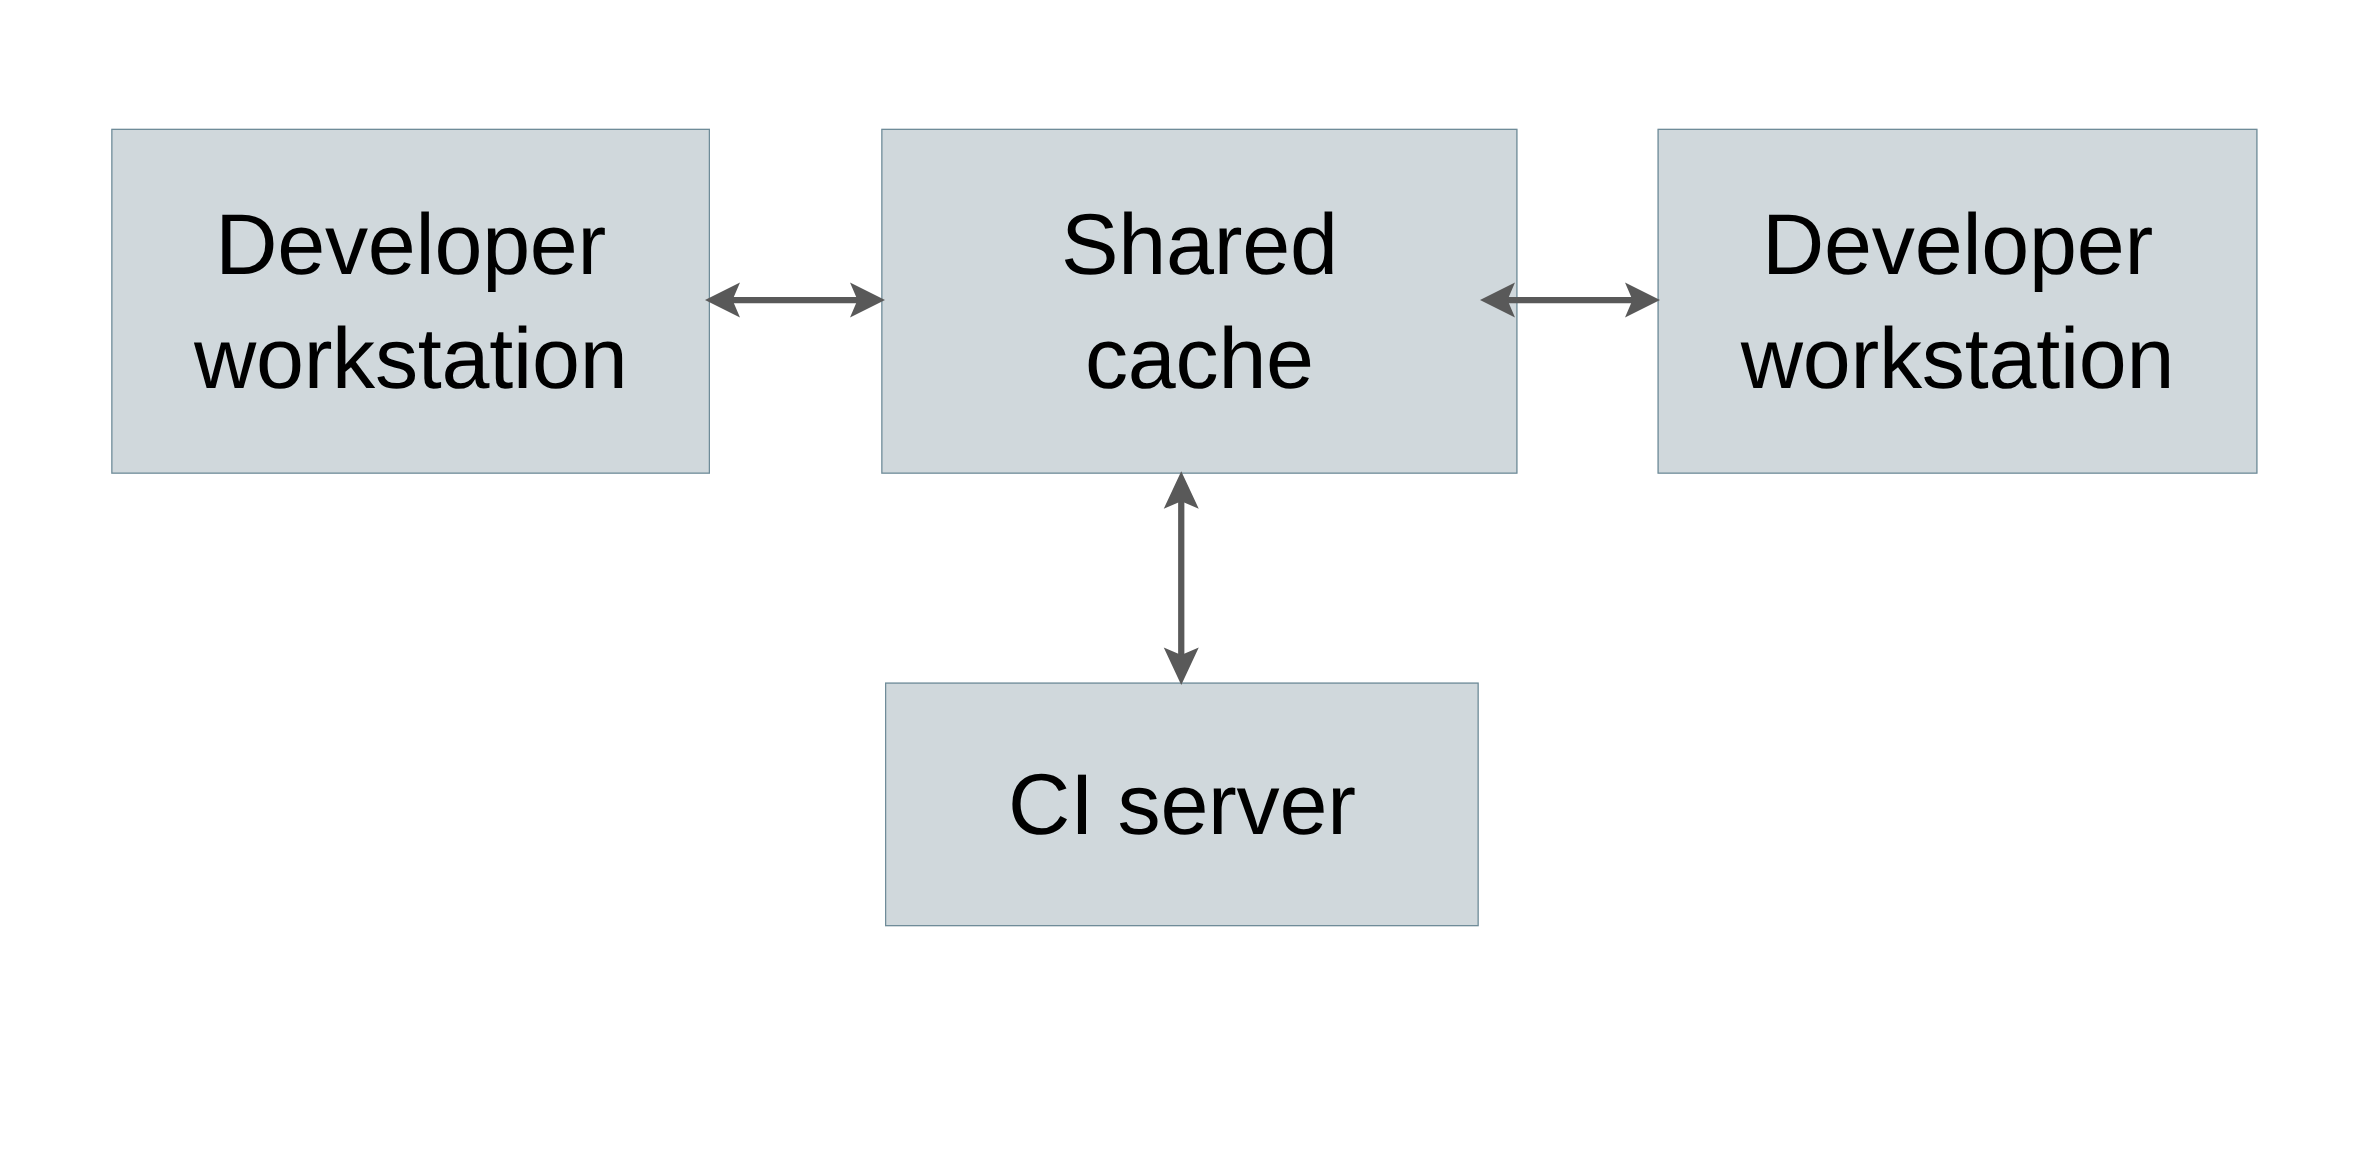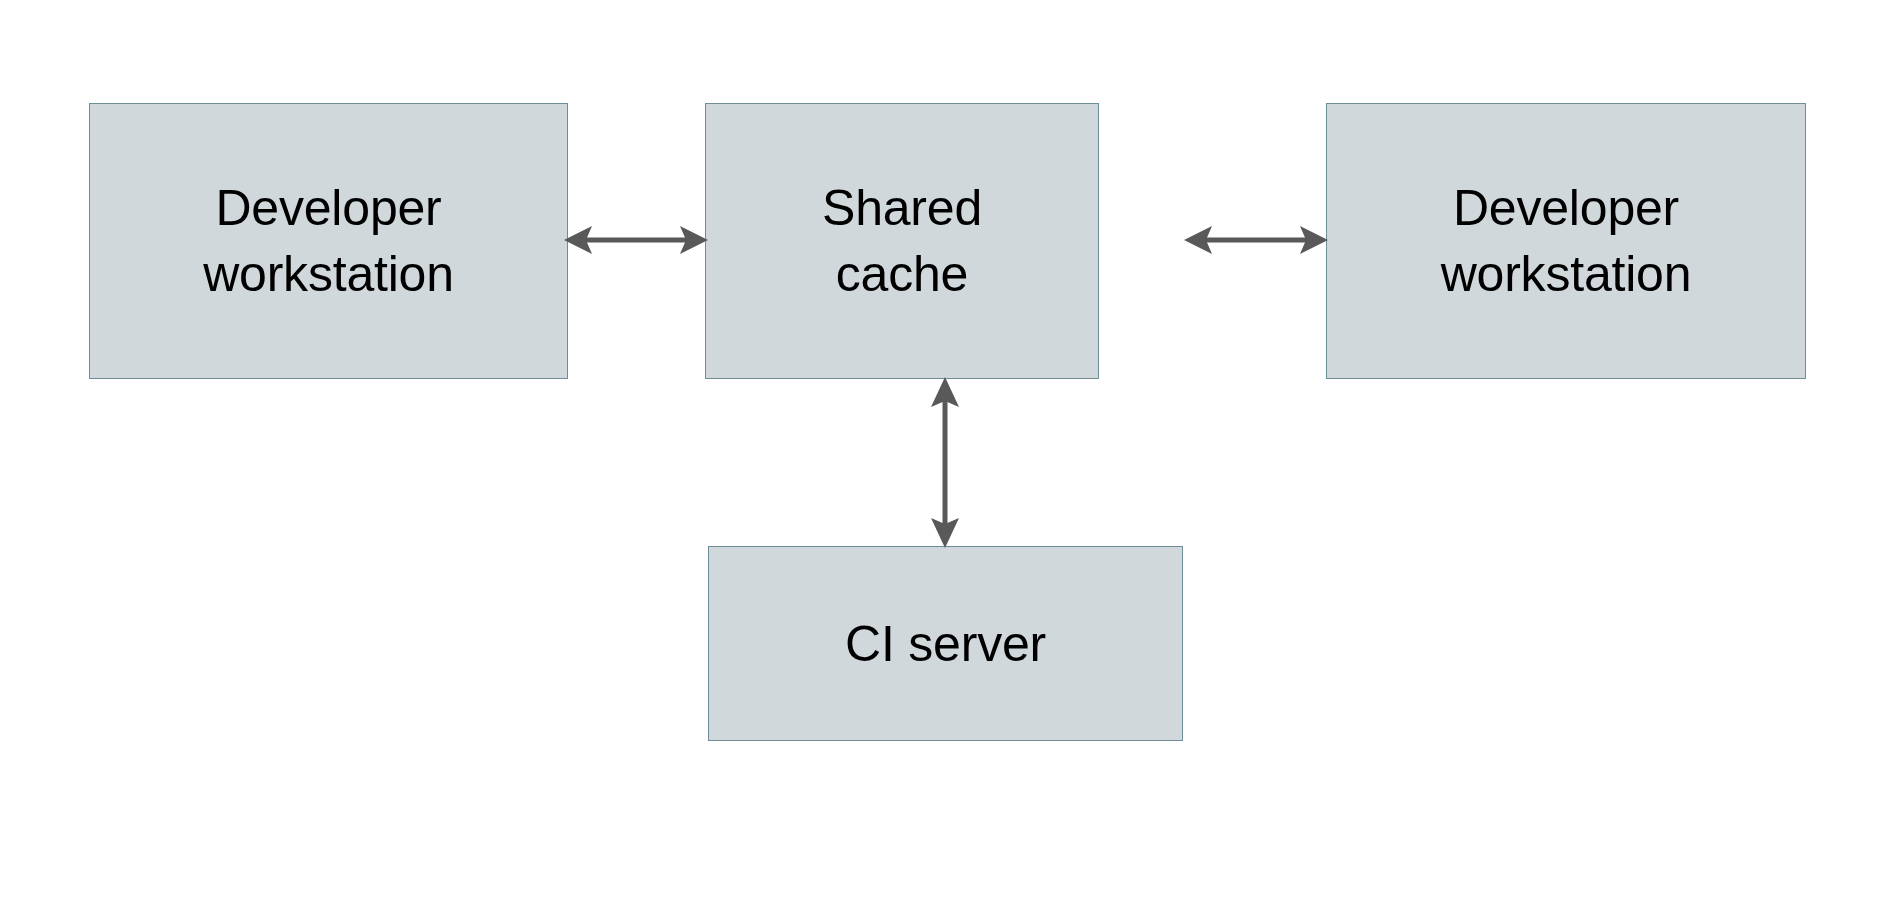--- a/index.html
+++ b/index.html
@@ -24,30 +24,30 @@
     background: #d0d8dc;
     border: 1.6px solid #6f8c99;
     display: flex;
     align-items: center;
     justify-content: center;
     text-align: center;
   }
   .node-label {
     color: #000000;
     font-family: "Liberation Sans", sans-serif;
-    font-size: 50px;
+    font-size: 69px;
     font-weight: 400;
     line-height: 1.32;
     letter-spacing: -0.2px;
     white-space: pre-line;
     padding: 0 14px;
   }
   
   #node-dev-left    { left: 89px;   top: 103px; width: 479px; height: 276px; }
-  #node-shared      { left: 705px;  top: 103px; width: 394px; height: 276px; }
+  #node-shared      { left: 705px;  top: 103px; width: 509px; height: 276px; }
   #node-dev-right   { left: 1326px; top: 103px; width: 480px; height: 276px; }
   #node-ci          { left: 708px;  top: 546px; width: 475px; height: 195px; }
 
   
   .connector {
     position: absolute;
     overflow: visible;
   }
   #conn-left-shared  { left: 562px;  top: 214px; width: 148px; height: 52px; }
   #conn-shared-right { left: 1180px; top: 214px; width: 150px; height: 52px; }

